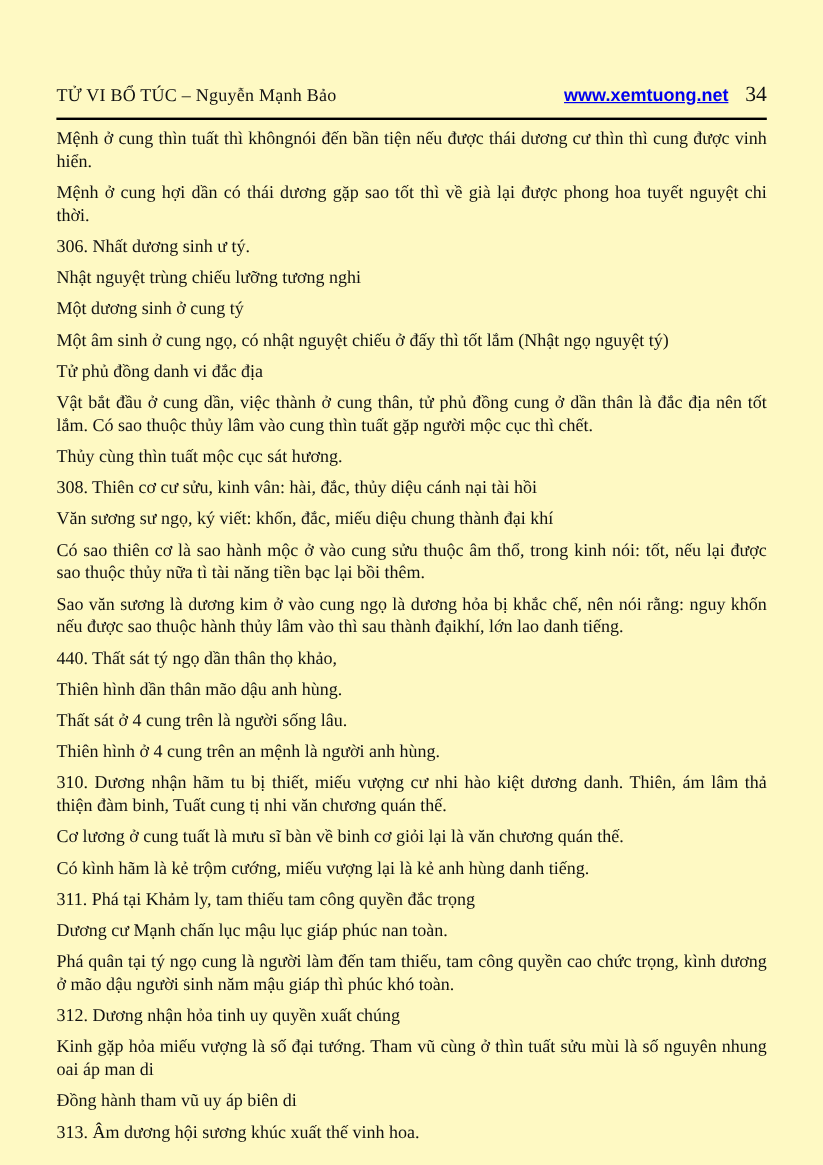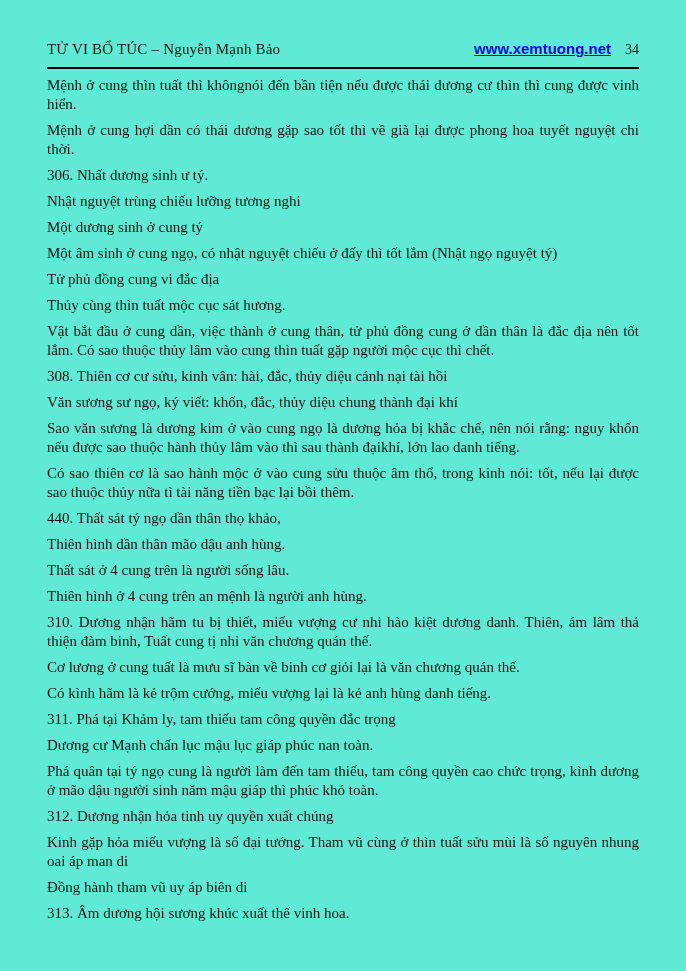--- a/index.html
+++ b/index.html
@@ -4,21 +4,21 @@
 <style>
   html, body {
     margin: 0;
     padding: 0;
     background: #ffffff;
   }
   .page {
     position: relative;
     width: 686px;
     height: 971px;
-    background: #5eead4;
+    background: #fef9c3;
     box-sizing: border-box;
     padding: 40px 47px 0 47px;
     font-family: "Liberation Serif", "DejaVu Serif", serif;
     color: #111111;
     overflow: hidden;
   }
   .header {
     display: flex;
     align-items: baseline;
     justify-content: space-between;
@@ -37,22 +37,23 @@
     font-family: "Liberation Sans", "DejaVu Sans", sans-serif;
     font-weight: bold;
     font-size: 15px;
     color: #0000ee;
     text-decoration: underline;
     cursor: pointer;
     white-space: nowrap;
     text-align: right;
   }
   .page-number {
-    font-size: 14px;
+    font-size: 18px;
     color: #111111;
+    margin-top: 28px;
   }
   .header-rule {
     border: none;
     border-top: 2px solid #000000;
     margin: 9px 0 0 0;
   }
   .doc-body {
     margin-top: 7px;
   }
   .doc-body p {
@@ -77,27 +78,27 @@
 
   <hr class="header-rule">
 
   <div class="doc-body">
     <p>Mệnh ở cung thìn tuất thì khôngnói đến bần tiện nếu được thái dương cư thìn thì cung được vinh hiển.</p>
     <p>Mệnh ở cung hợi dần có thái dương gặp sao tốt thì về già lại được phong hoa tuyết nguyệt chi thời.</p>
     <p>306. Nhất dương sinh ư tý.</p>
     <p>Nhật nguyệt trùng chiếu lưỡng tương nghi</p>
     <p>Một dương sinh ở cung tý</p>
     <p>Một âm sinh ở cung ngọ, có nhật nguyệt chiếu ở đấy thì tốt lắm (Nhật ngọ nguyệt tý)</p>
-    <p>Tử phủ đồng cung vi đắc địa</p>
+    <p>Tử phủ đồng danh vi đắc địa</p>
+    <p>Vật bắt đầu ở cung dần, việc thành ở cung thân, tử phủ đồng cung ở dần thân là đắc địa nên tốt lắm. Có sao thuộc thủy lâm vào cung thìn tuất gặp người mộc cục thì chết.</p>
     <p>Thủy cùng thìn tuất mộc cục sát hương.</p>
-    <p>Vật bắt đầu ở cung dần, việc thành ở cung thân, tử phủ đồng cung ở dần thân là đắc địa nên tốt lắm. Có sao thuộc thủy lâm vào cung thìn tuất gặp người mộc cục thì chết.</p>
     <p>308. Thiên  cơ cư sửu, kinh vân: hài, đắc, thủy diệu cánh nại tài hồi</p>
-    <p>Văn sương sư ngọ, ký viết: khốn, đắc, thủy diệu chung thành đại khí</p>
+    <p>Văn sương sư ngọ, ký viết: khốn, đắc, miếu diệu chung thành đại khí</p>
+    <p>Có sao thiên cơ là sao hành mộc ở vào cung sửu thuộc âm thổ, trong kinh nói: tốt, nếu lại được sao thuộc thủy nữa tì tài năng tiền bạc lại bồi thêm.</p>
     <p>Sao văn sương là dương kim ở vào cung ngọ là dương hỏa bị khắc chế, nên nói rằng: nguy khốn nếu được sao thuộc hành thủy lâm vào thì sau thành đạikhí, lớn lao danh tiếng.</p>
-    <p>Có sao thiên cơ là sao hành mộc ở vào cung sửu thuộc âm thổ, trong kinh nói: tốt, nếu lại được sao thuộc thủy nữa tì tài năng tiền bạc lại bồi thêm.</p>
     <p>440. Thất sát tý ngọ dần thân thọ khảo,</p>
     <p>Thiên hình dần thân mão dậu anh hùng.</p>
     <p>Thất sát ở 4 cung trên là người sống lâu.</p>
     <p>Thiên hình ở 4 cung trên an mệnh là người anh hùng.</p>
     <p>310. Dương nhận hãm tu bị thiết, miếu vượng cư nhi hào kiệt dương danh. Thiên, ám lâm thả thiện đàm binh, Tuất cung tị nhi văn chương quán thế.</p>
     <p>Cơ lương ở cung tuất là mưu sĩ bàn về binh cơ giỏi lại là văn chương quán thế.</p>
     <p>Có kình hãm là kẻ trộm cướng, miếu vượng lại là kẻ anh hùng danh tiếng.</p>
     <p>311. Phá tại Khảm ly, tam thiếu tam công quyền đắc trọng</p>
     <p>Dương cư Mạnh chấn lục mậu lục giáp phúc nan toàn.</p>
     <p>Phá quân tại tý ngọ cung là người làm đến tam thiếu, tam công quyền cao chức trọng, kình dương ở mão dậu người sinh năm mậu giáp thì phúc khó toàn.</p>

